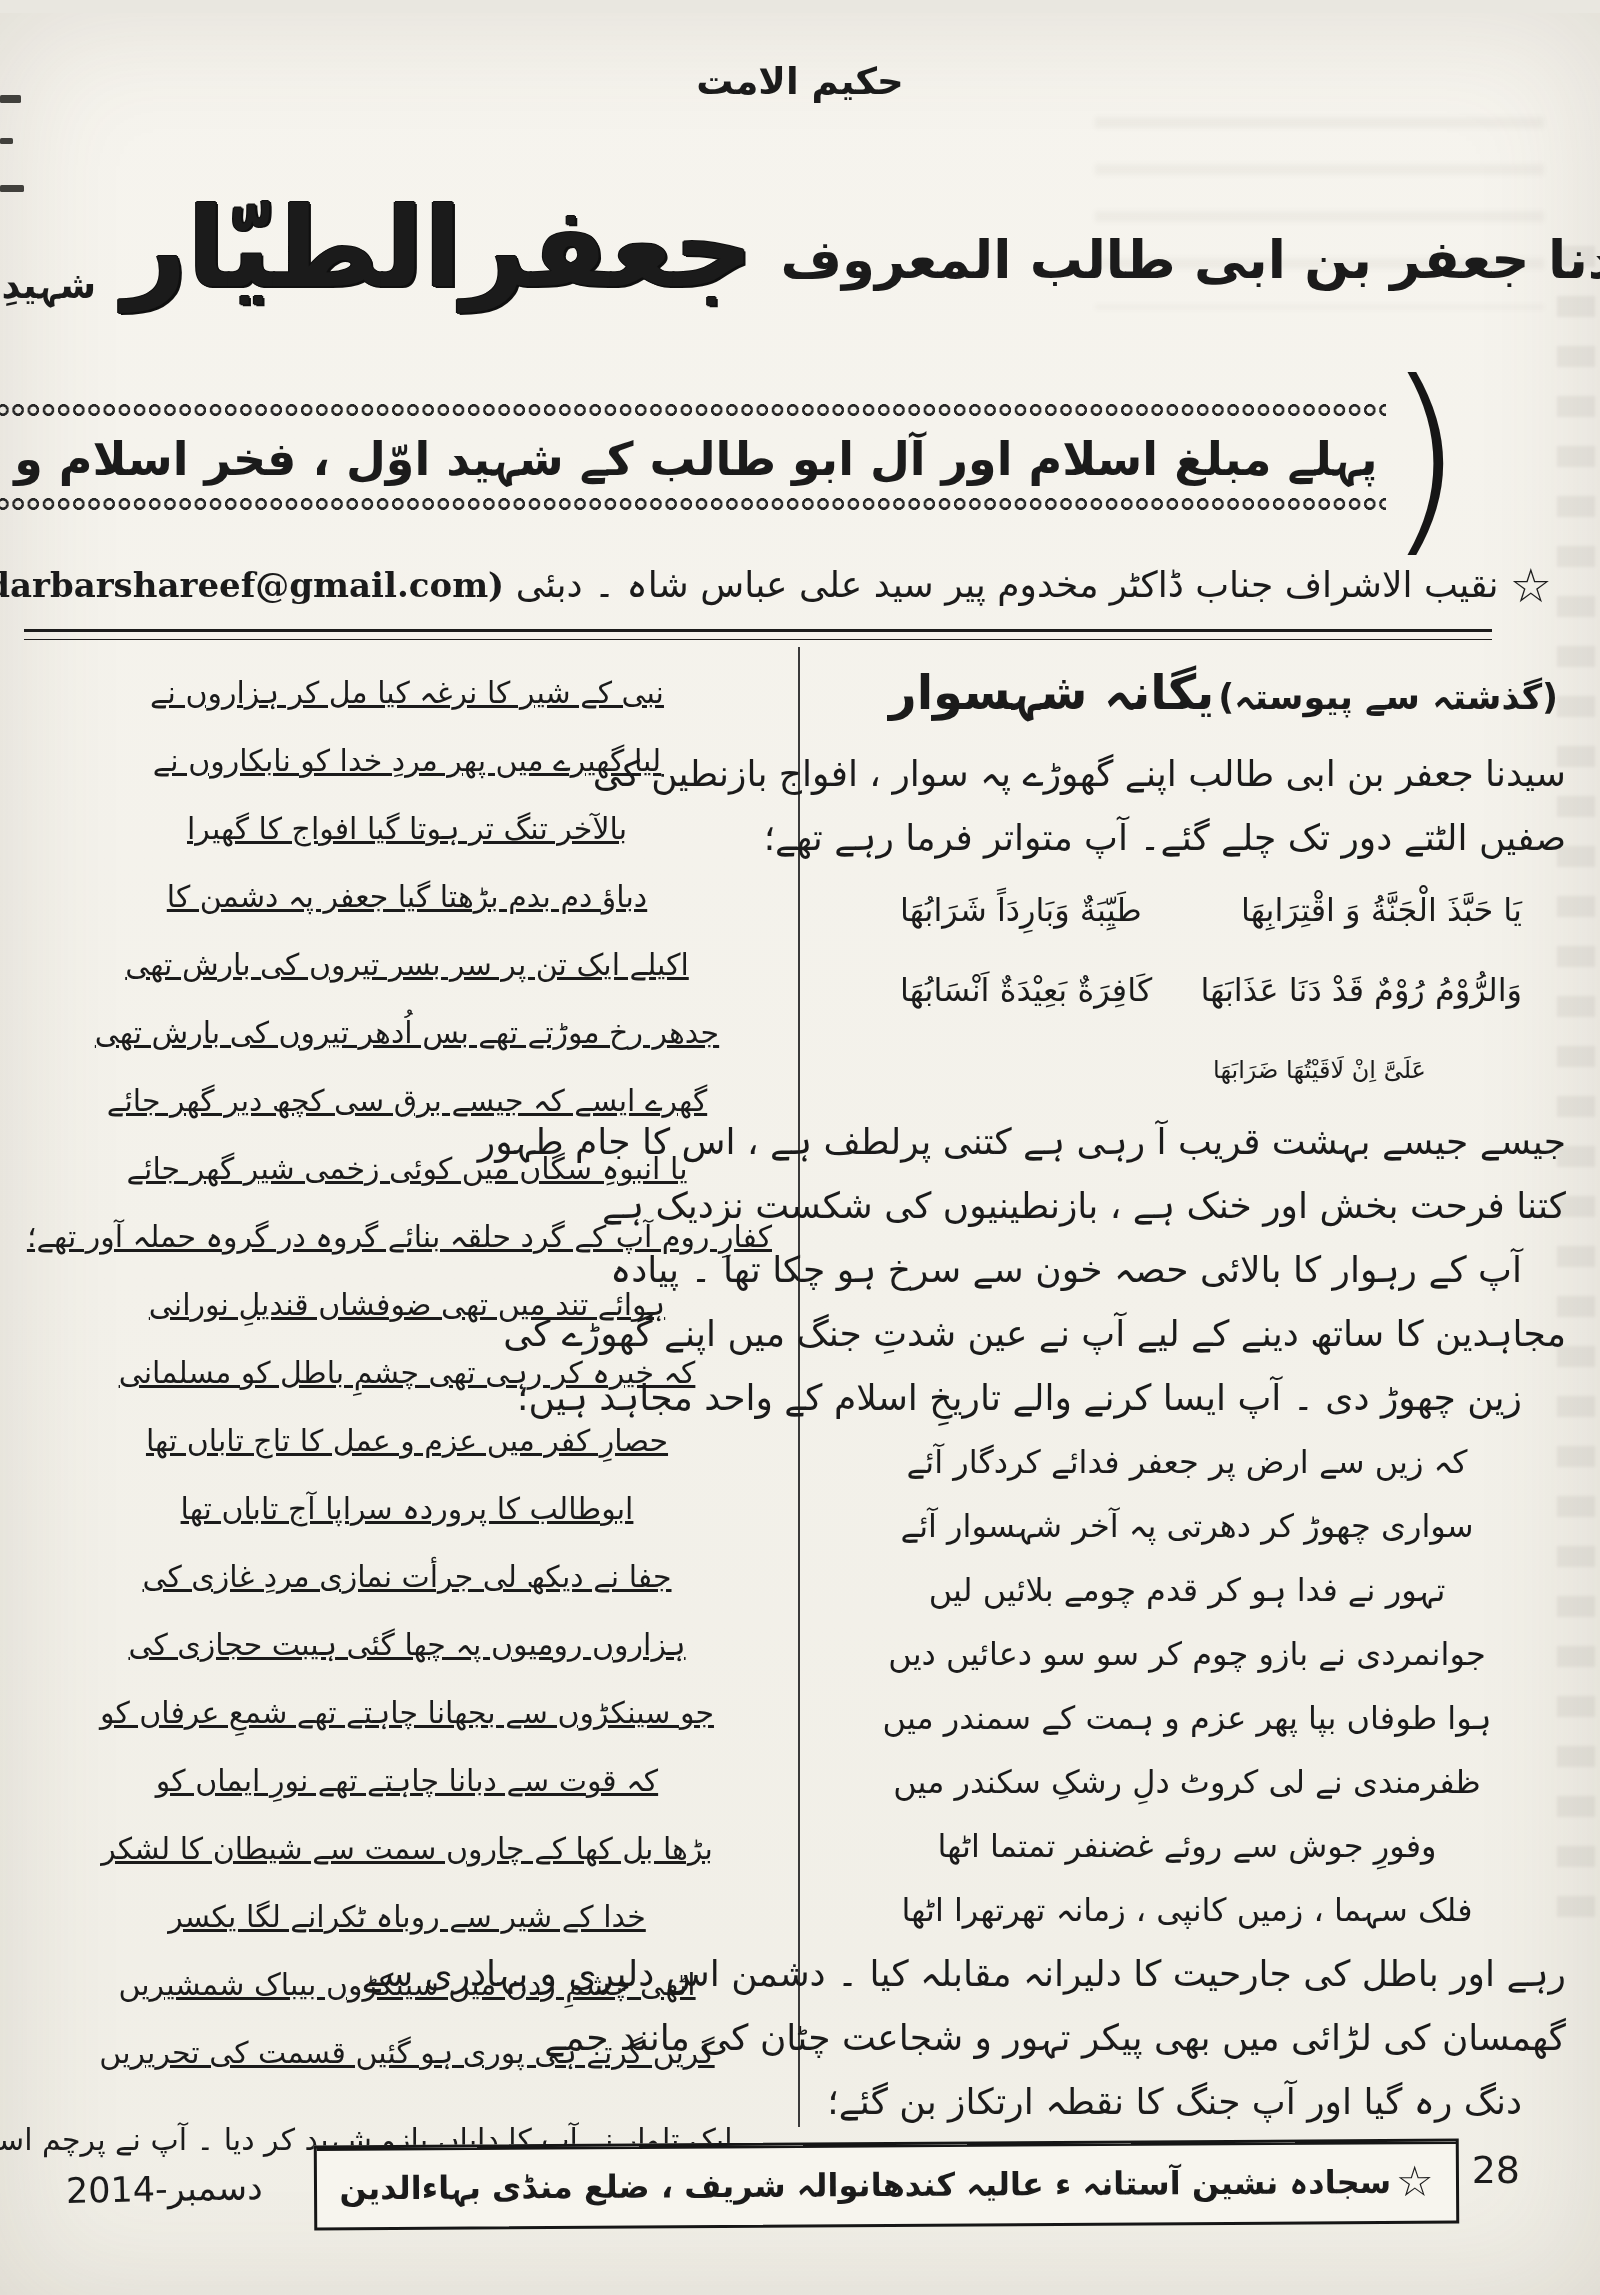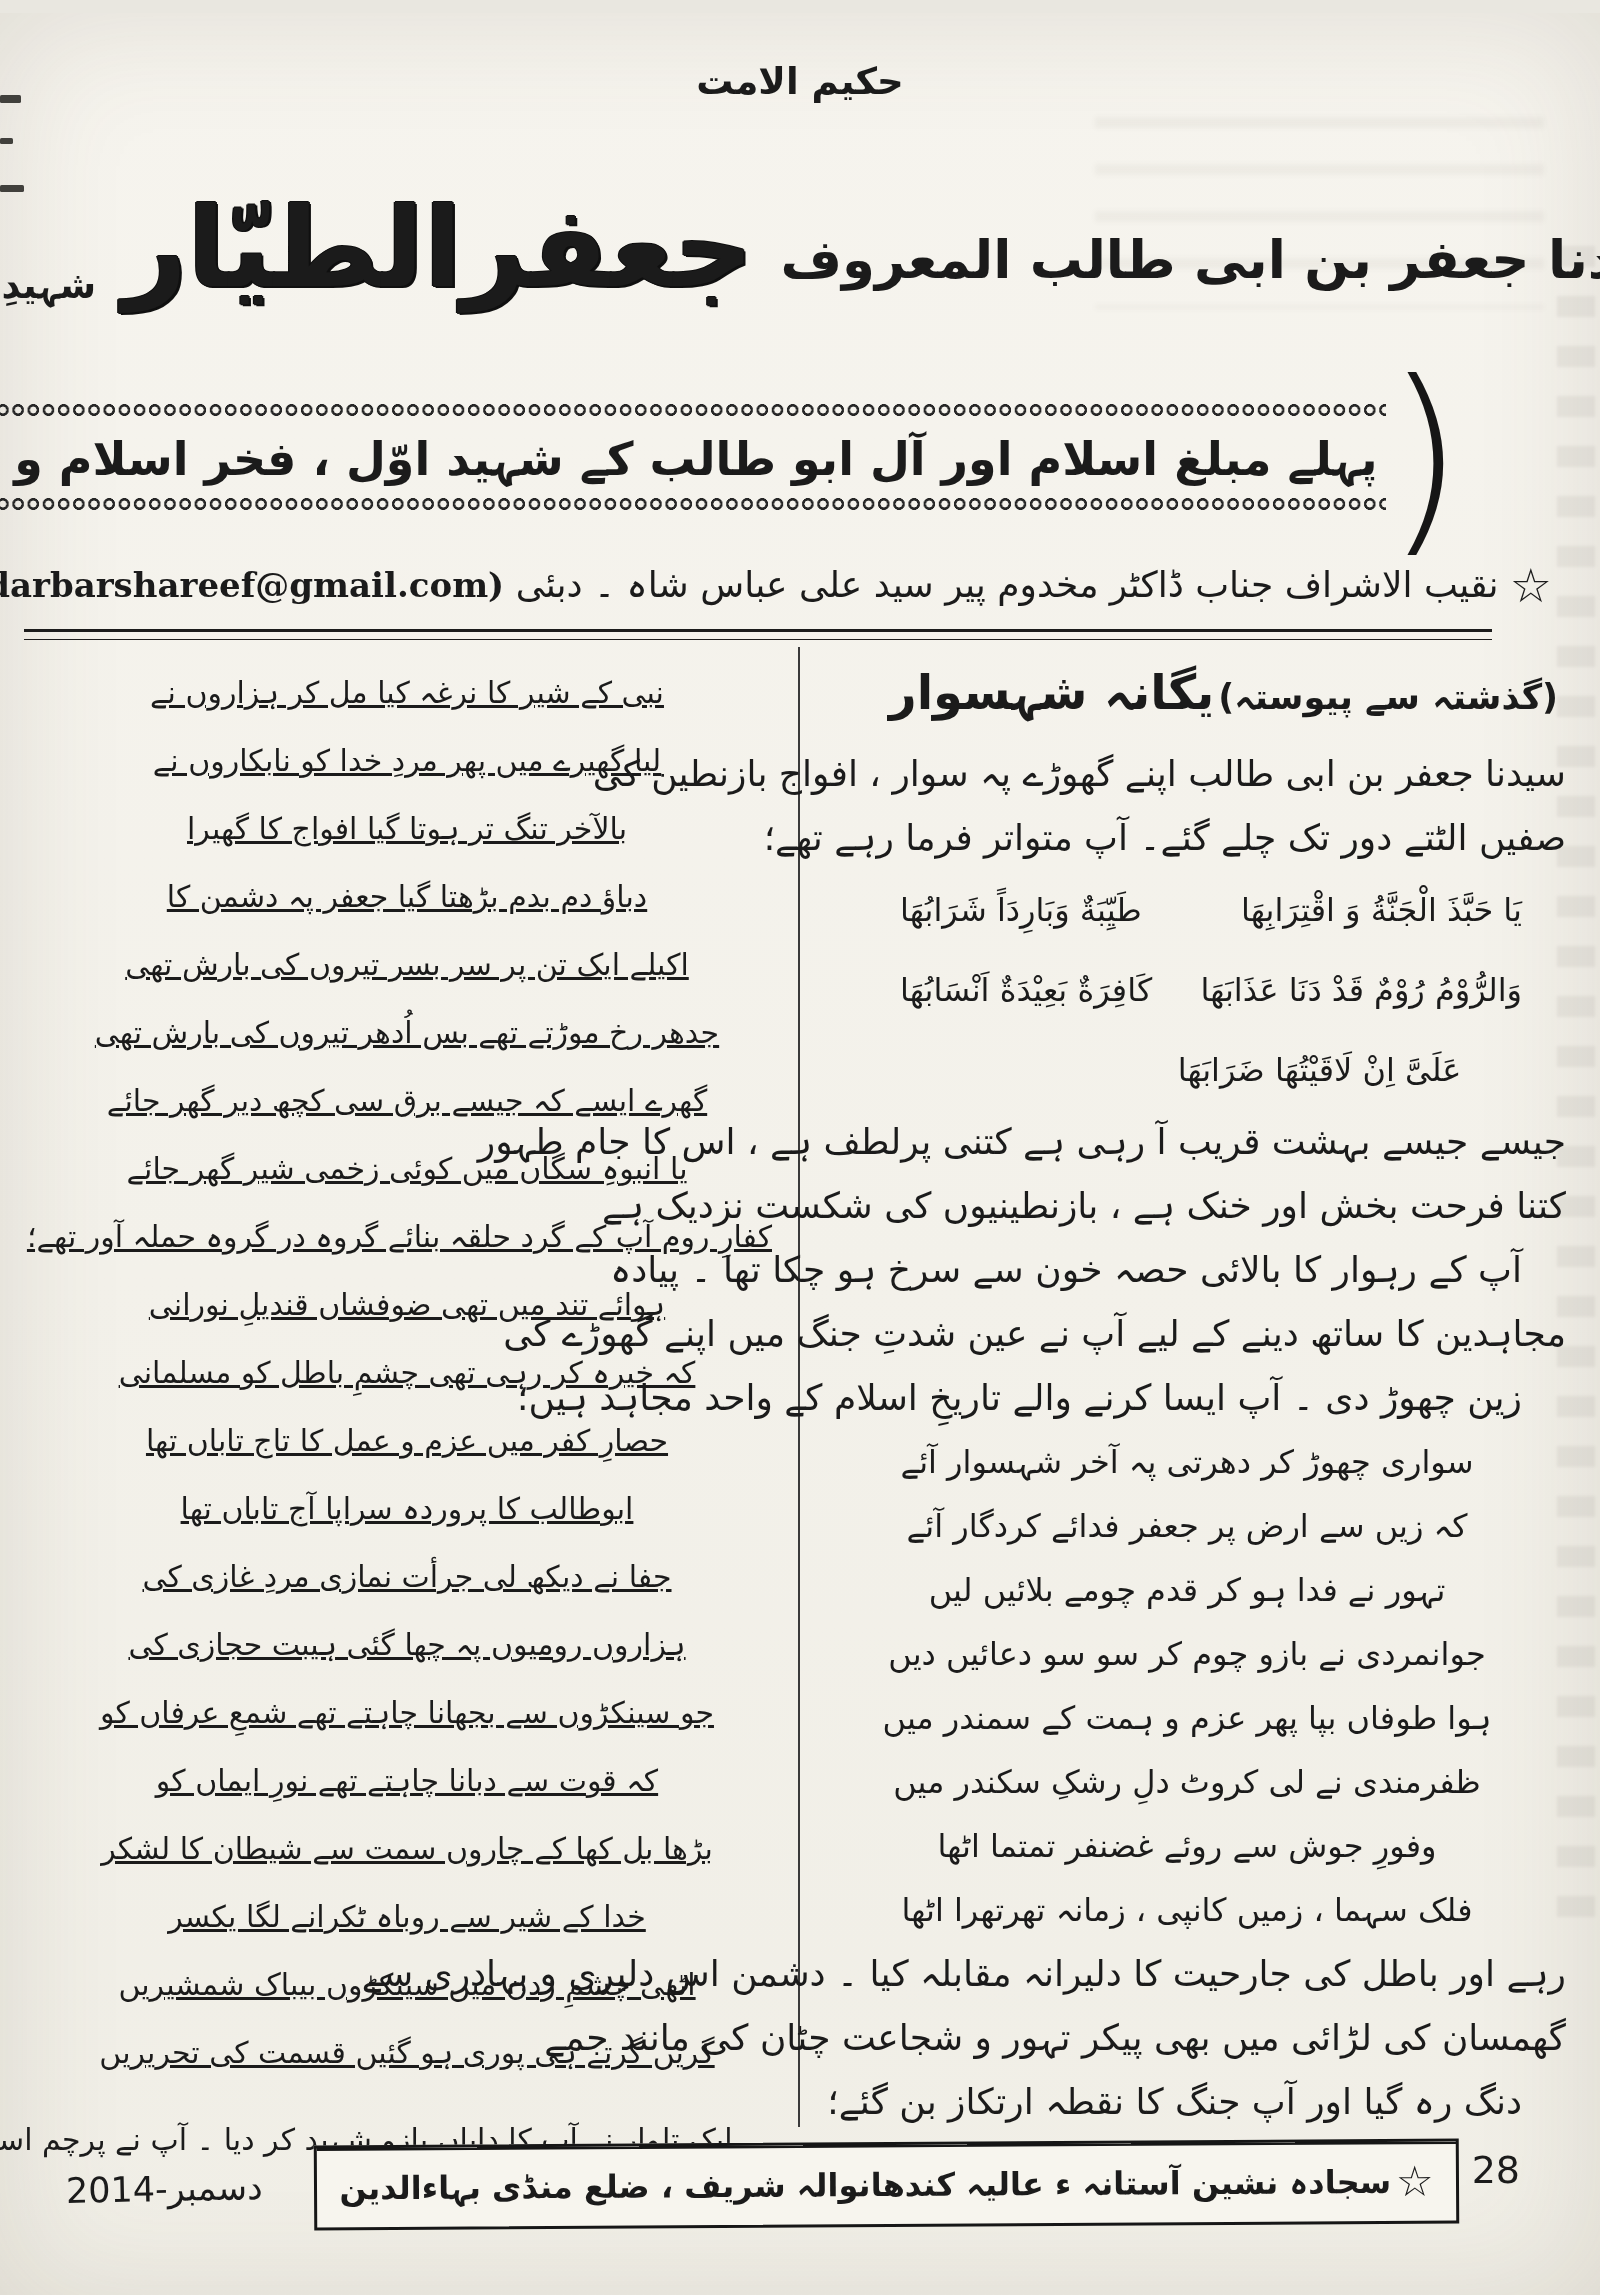--- a/index.html
+++ b/index.html
@@ -37,21 +37,21 @@
   .col-left{position:absolute;top:646px;left:42px;width:730px;text-decoration:underline;}
   .rc-head{line-height:74px;text-align:right;padding-right:8px;white-space:nowrap;}
   .rc-head .note{font-size:35px;font-weight:bold;}
   .rc-head .big{font-size:48px;font-weight:bold;letter-spacing:-0.8px;}
   .rc-line{line-height:64px;font-size:36px;text-align:justify;text-align-last:justify;white-space:nowrap;}
   .rc-line.end{text-align-last:right;}
   .rc-line.indent{padding-right:44px;}
   .rc-poem{line-height:64px;font-size:32px;text-align:center;white-space:nowrap;}
   .verse-row{display:flex;justify-content:space-between;align-items:center;line-height:80px;padding:0 44px 0 92px;}
   .verse{font-size:32px;font-weight:500;white-space:nowrap;}
-  .verse-tail{line-height:80px;font-size:32px;font-weight:500;text-align:center;padding-left:265px;white-space:nowrap;}
+  .verse-tail{line-height:80px;font-size:24px;font-weight:500;text-align:center;padding-left:265px;white-space:nowrap;}
   .lc-line{line-height:68px;font-size:30px;text-align:center;white-space:nowrap;}
   .lc-line.prose{text-align:justify;text-align-last:justify;}
   
   .wide-line{position:absolute;top:2095px;left:22.5px;width:710px;font-size:30px;line-height:64px;text-align:justify;text-align-last:justify;white-space:nowrap;}
   .footer-box{
     position:absolute;top:2129px;left:314px;width:1139px;height:79px;
     border:3.2px solid #161616;box-shadow:inset 0 5.6px 0 -3.2px #161616;
     transform:rotate(-.35deg);display:flex;align-items:center;justify-content:center;
     font-size:32px;font-weight:bold;background:#f7f5ee;white-space:nowrap;
   }
@@ -125,22 +125,22 @@
       <span class="verse">کَافِرَةٌ بَعِیْدَةٌ اَنْسَابُهَا</span>
     </div>
     <div class="verse-tail">عَلَیَّ اِنْ لَاقَیْتُهَا ضَرَابَهَا</div>
 
     <div class="rc-line">جیسے جیسے بہشت قریب آ رہی ہے کتنی پرلطف ہے ، اس کا جام طہور</div>
     <div class="rc-line end">کتنا فرحت بخش اور خنک ہے ، بازنطینیوں کی شکست نزدیک ہے</div>
     <div class="rc-line end indent">آپ کے رہوار کا بالائی حصہ خون سے سرخ ہو چکا تھا ۔ پیادہ</div>
     <div class="rc-line">مجاہدین کا ساتھ دینے کے لیے آپ نے عین شدتِ جنگ میں اپنے گھوڑے کی</div>
     <div class="rc-line end indent">زین چھوڑ دی ۔ آپ ایسا کرنے والے تاریخِ اسلام کے واحد مجاہد ہیں؛</div>
 
+    <div class="rc-poem">کہ زیں سے ارض پر جعفر فدائے کردگار آئے</div>
     <div class="rc-poem">سواری چھوڑ کر دھرتی پہ آخر شہسوار آئے</div>
-    <div class="rc-poem">کہ زیں سے ارض پر جعفر فدائے کردگار آئے</div>
     <div class="rc-poem">تہور نے فدا ہو کر قدم چومے بلائیں لیں</div>
     <div class="rc-poem">جوانمردی نے بازو چوم کر سو سو دعائیں دیں</div>
     <div class="rc-poem">ہوا طوفاں بپا پھر عزم و ہمت کے سمندر میں</div>
     <div class="rc-poem">ظفرمندی نے لی کروٹ دلِ رشکِ سکندر میں</div>
     <div class="rc-poem">وفورِ جوش سے روئے غضنفر تمتما اٹھا</div>
     <div class="rc-poem">فلک سہما ، زمیں کانپی ، زمانہ تھرتھرا اٹھا</div>
 
     <div class="rc-line">رہے اور باطل کی جارحیت کا دلیرانہ مقابلہ کیا ۔ دشمن اس دلیری و بہادری سے</div>
     <div class="rc-line">گھمسان کی لڑائی میں بھی پیکر تہور و شجاعت چٹان کی مانند جمے</div>
     <div class="rc-line end indent">دنگ رہ گیا اور آپ جنگ کا نقطہ ارتکاز بن گئے؛</div>

